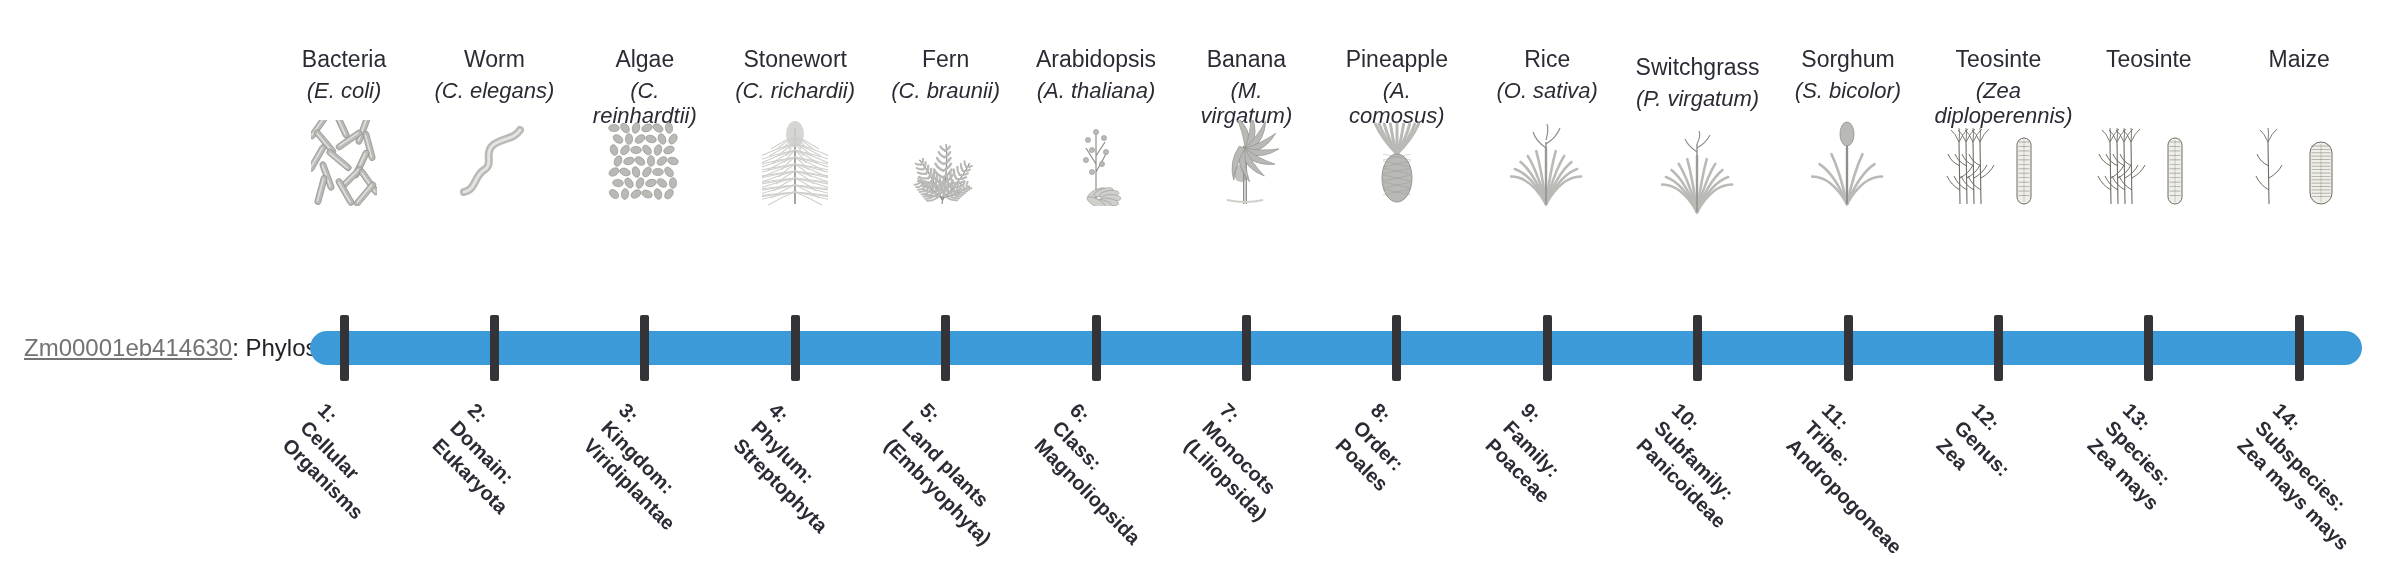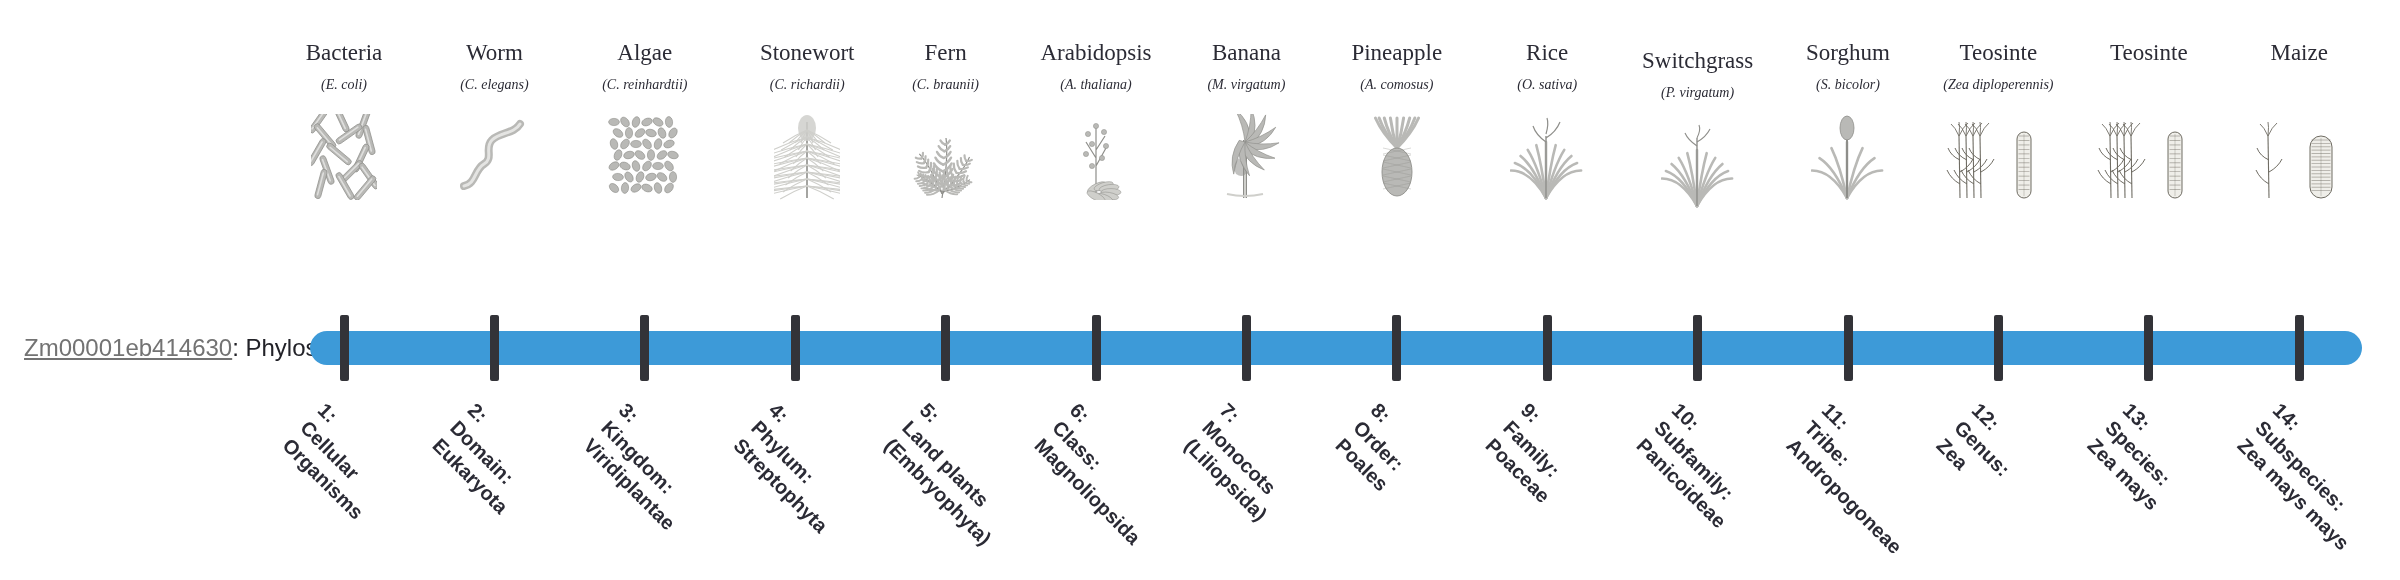--- a/index.html
+++ b/index.html
@@ -34,42 +34,41 @@
   }
   #row-label .gene-link {
     color: #737373;
     text-decoration: underline;
     cursor: pointer;
   }
 
   
   .col {
     position: absolute;
-    top: 2px;
+    top: 8px;
     width: 128px;
     height: 534px;
-    font-family: Liberation Serif, serif;
   }
   .common-name {
     position: absolute;
     top: 38px;
     left: 0;
     width: 100%;
     text-align: center;
     font-size: 23px;
     line-height: 26px;
     color: #2b2b35;
   }
   .sci-name {
     position: absolute;
     top: 70px;
     left: 0;
     width: 100%;
     text-align: center;
-    font-size: 14px;
+    font-size: 22px;
     line-height: 25px;
     font-style: italic;
     color: #2b2b35;
   }
   .organism {
     position: absolute;
     top: 112px;
     left: 0;
     width: 100%;
     height: 86px;
@@ -247,21 +246,21 @@
             <ellipse cx="67" cy="63" rx="3.6" ry="5.4" fill="#b9b9b6" stroke="#8e8e8a" stroke-width="0.6" transform="rotate(0 67 63)"></ellipse>
             <ellipse cx="8" cy="74" rx="3.6" ry="5.4" fill="#b9b9b6" stroke="#8e8e8a" stroke-width="0.6" transform="rotate(-48 8 74)"></ellipse>
             <ellipse cx="19" cy="74" rx="3.6" ry="5.4" fill="#b9b9b6" stroke="#8e8e8a" stroke-width="0.6" transform="rotate(5 19 74)"></ellipse>
             <ellipse cx="30" cy="74" rx="3.6" ry="5.4" fill="#b9b9b6" stroke="#8e8e8a" stroke-width="0.6" transform="rotate(58 30 74)"></ellipse>
             <ellipse cx="41" cy="74" rx="3.6" ry="5.4" fill="#b9b9b6" stroke="#8e8e8a" stroke-width="0.6" transform="rotate(-69 41 74)"></ellipse>
             <ellipse cx="52" cy="74" rx="3.6" ry="5.4" fill="#b9b9b6" stroke="#8e8e8a" stroke-width="0.6" transform="rotate(-16 52 74)"></ellipse>
             <ellipse cx="63" cy="74" rx="3.6" ry="5.4" fill="#b9b9b6" stroke="#8e8e8a" stroke-width="0.6" transform="rotate(37 63 74)"></ellipse>
           </svg>
         </div>
       </div>
-      <div class="col" style="left: 731.2px; margin-left: 12px;">
+      <div class="col" style="left: 731.2px;">
         <div class="common-name">Stonewort</div>
      <div class="sci-name">(C. richardii)</div>
      <div class="organism">
           <svg width="66" height="86" viewBox="0 0 66 86">
         <path d="M33 84 L33 8" stroke="#8e8e8a" stroke-width="1.6" fill="none"></path>
         <ellipse cx="33" cy="14" rx="9" ry="13" fill="#cfcfcb" opacity=".85"></ellipse>
             <path d="M33 16 Q21 21 9 29" fill="none" stroke="#cfcfcb" stroke-width="1.1"></path>
             <path d="M33 16 Q24 21 15 29" fill="none" stroke="#cfcfcb" stroke-width="1.1"></path>
             <path d="M33 16 Q27 21 21 29" fill="none" stroke="#cfcfcb" stroke-width="1.1"></path>
             <path d="M33 16 Q30 21 27 29" fill="none" stroke="#cfcfcb" stroke-width="1.1"></path>

